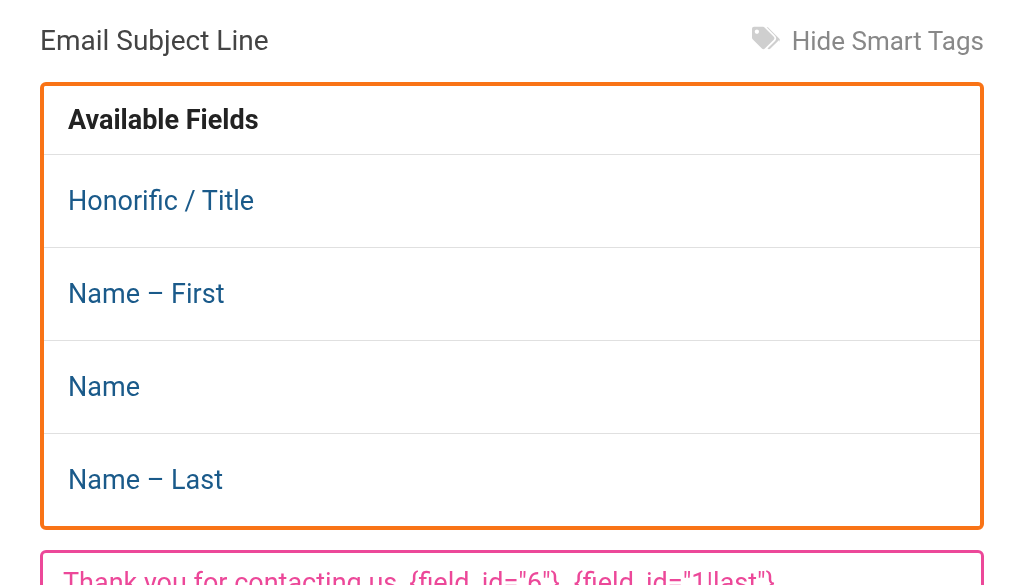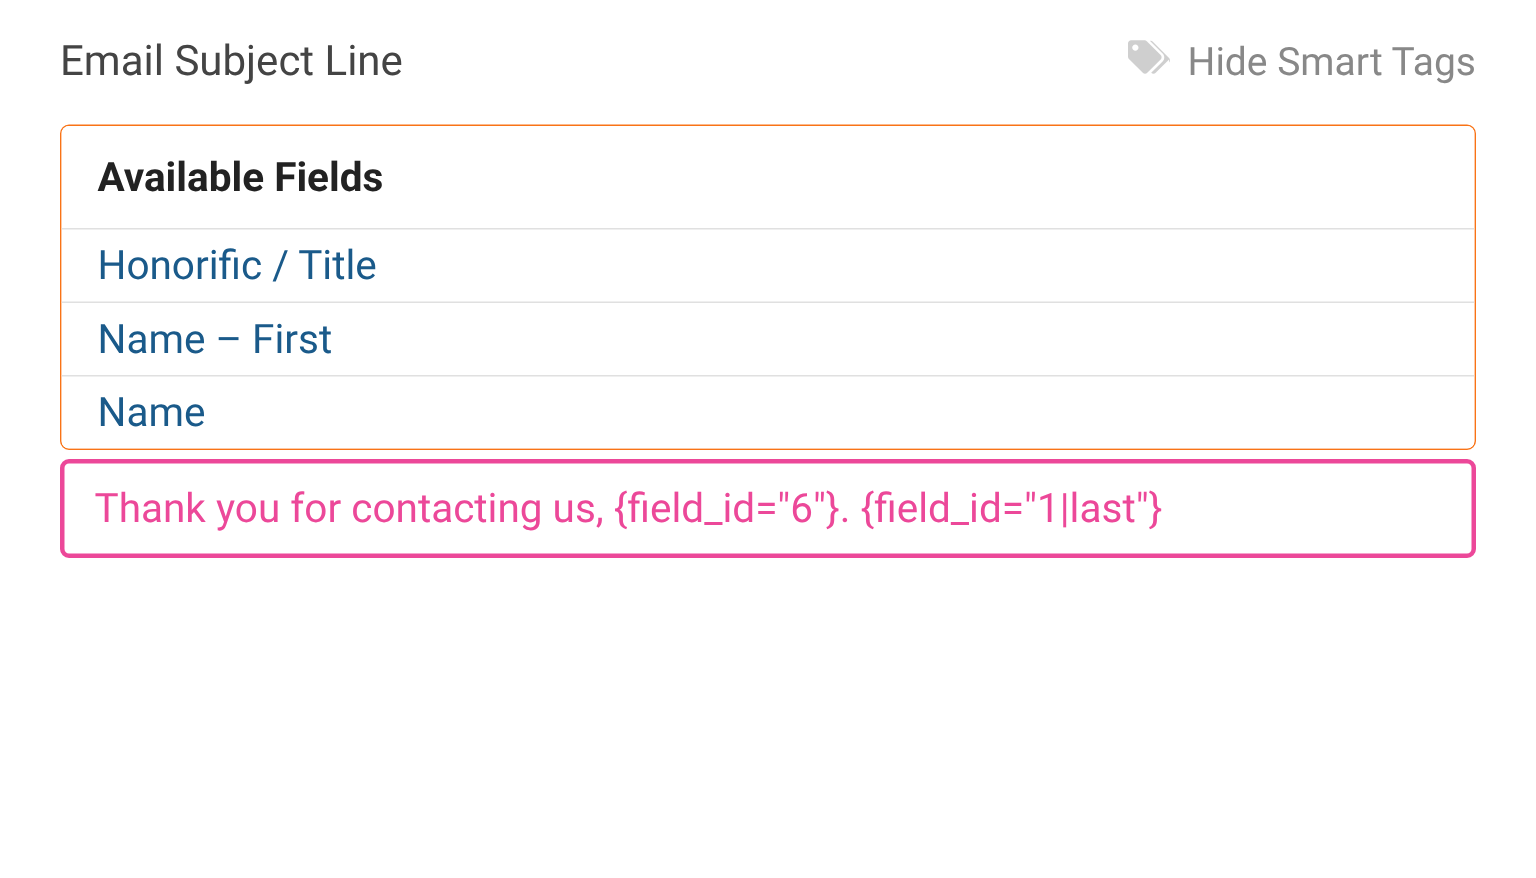--- a/index.html
+++ b/index.html
@@ -32,36 +32,36 @@
       color: #888;
       cursor: pointer;
       user-select: none;
     }
     .toggle-link svg {
       width: 28px;
       height: 28px;
       fill: #bbb;
     }
     .panel {
-      border: 1px solid #f97316;
+      border: 4px solid #f97316;
       border-radius: 6px;
       overflow: hidden;
-      margin-bottom: 6px;
+      margin-bottom: 20px;
     }
     .panel-header {
       font-size: 27px;
       font-weight: 700;
       color: #222;
       padding: 18px 24px;
       background: #fff;
     }
     .panel-item {
       font-size: 27px;
       color: #1a5a8a;
-      padding: 8px 24px;
+      padding: 30px 24px;
       border-top: 1px solid #e0e0e0;
       cursor: pointer;
       background: #fff;
     }
     .text-input {
       width: 100%;
       border: 3px solid #ec4899;
       border-radius: 6px;
       padding: 14px 20px;
       font-size: 27px;
@@ -85,18 +85,19 @@
     </span>
     <span>Hide Smart Tags</span>
   </div>
 </div>
 
 <div class="panel">
   <div class="panel-header">Available Fields</div>
   <div class="panel-item">Honorific / Title</div>
   <div class="panel-item">Name – First</div>
   <div class="panel-item">Name</div>
+  <div class="panel-item">Name – Last</div>
 </div>
 
 <input type="text" class="text-input" value="Thank you for contacting us, {field_id=&quot;6&quot;}. {field_id=&quot;1|last&quot;}" style="">
 
 
 
 
 </body></html>

